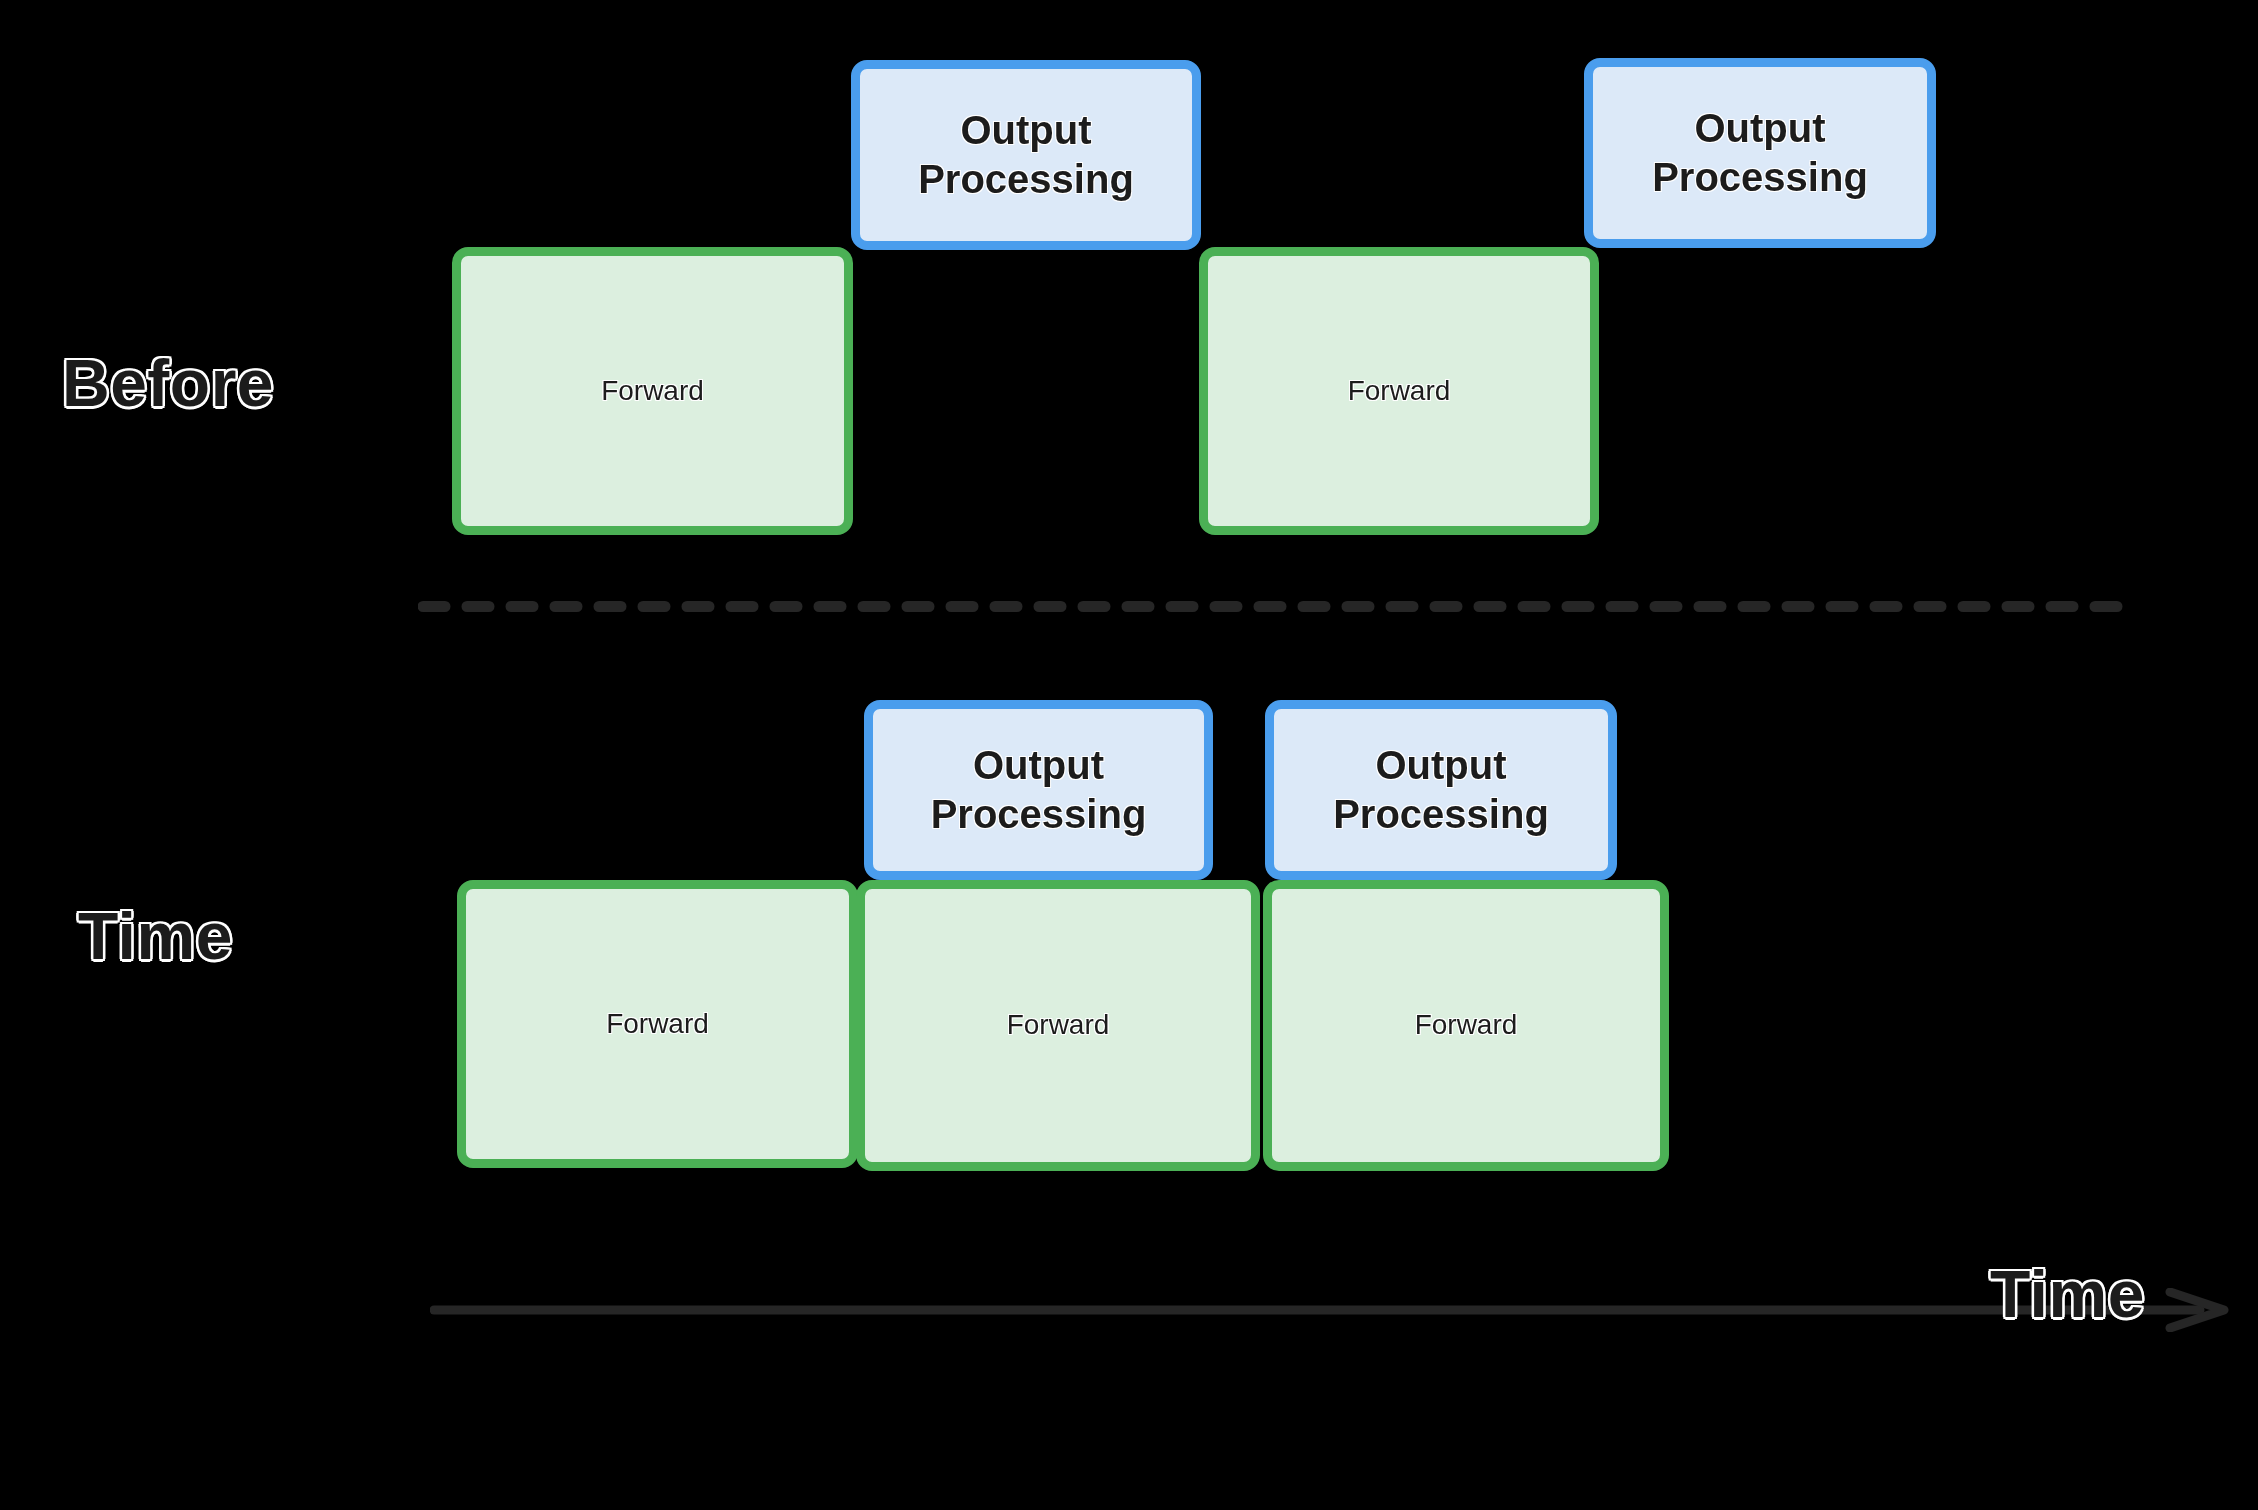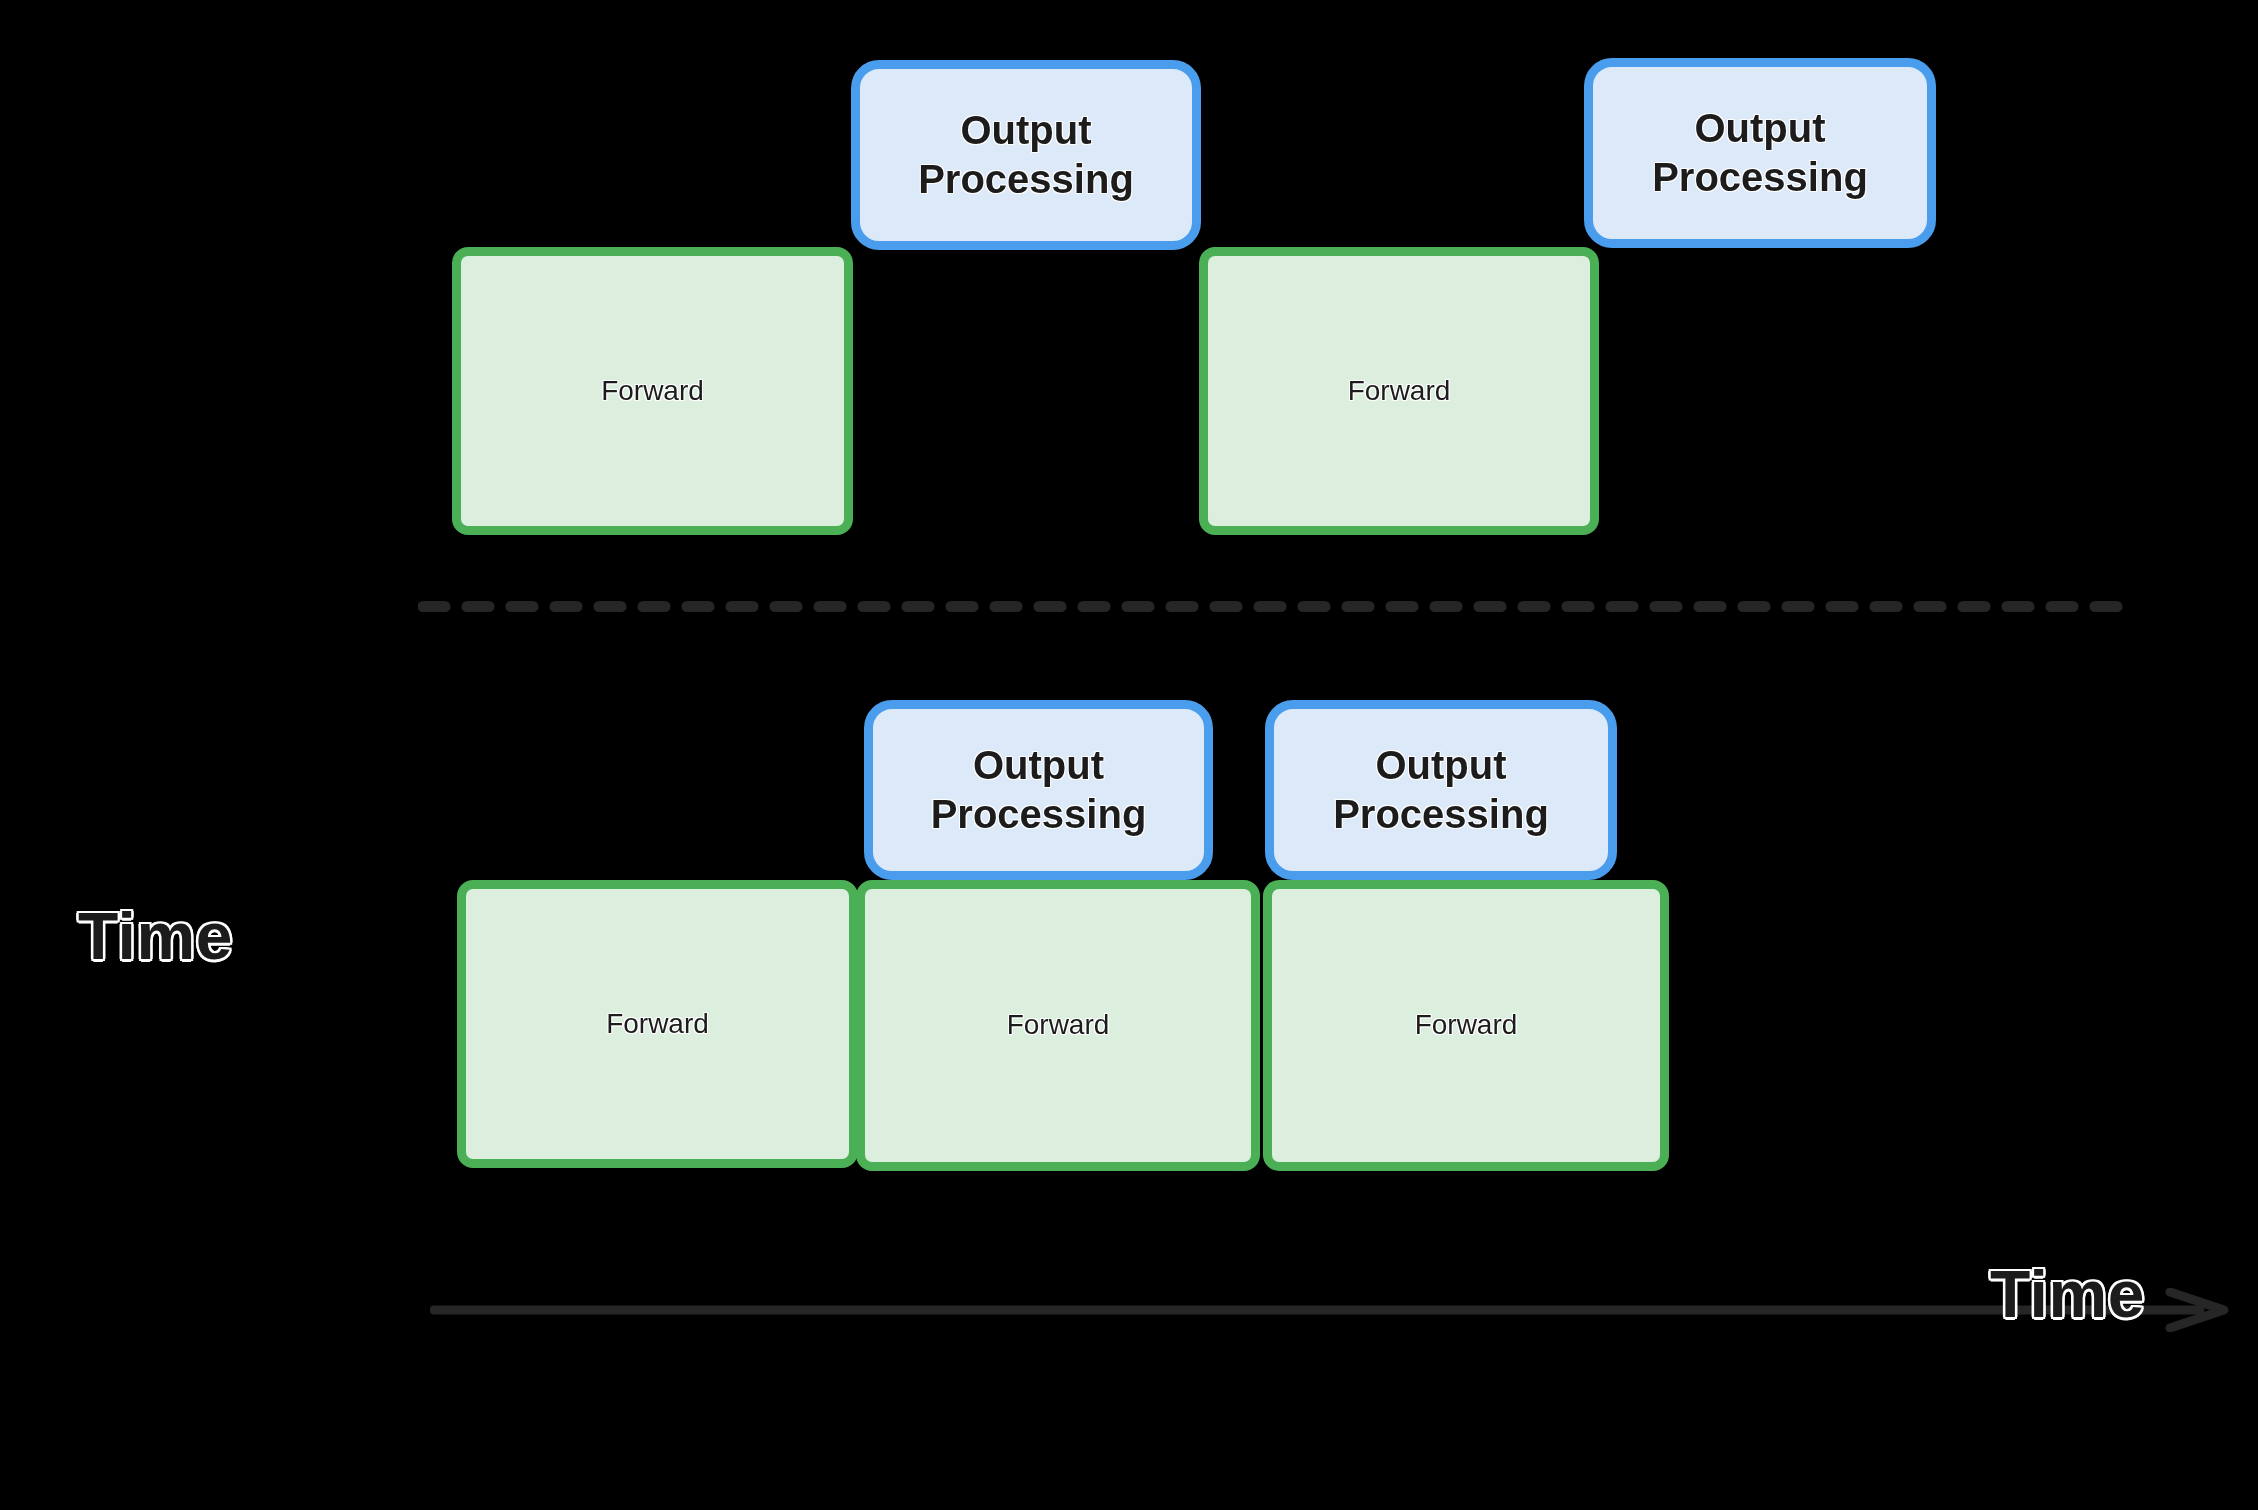--- a/index.html
+++ b/index.html
@@ -70,21 +70,21 @@
   }
   .block.forward .block-text {
     font-size: 28px;
     font-weight: normal;
   }
 
   .block.output {
     background: #dce9f8;
     border: 9px solid #4a9ded;
     z-index: 1;
-    border-radius: 28px;
+    border-radius: 16px;
   }
   .block.output .block-text {
     font-size: 40px;
     font-weight: bold;
   }
 
   
   #before-forward-1 { left: 452px;  top: 247px; width: 401px; height: 288px; }
   #before-output-1  { left: 851px;  top: 60px;  width: 350px; height: 190px; }
   #before-forward-2 { left: 1199px; top: 247px; width: 400px; height: 288px; }
@@ -113,20 +113,21 @@
     top: 1288px;
     width: 1800px;
     height: 44px;
   }
 </style>
 </head>
 <body>
 
 <div id="canvas">
 
+  <div class="section-label" id="label-before">Before</div>
 
   <div class="block output" id="before-output-1">
     <span class="block-text"><span>Output</span><br><span>Processing</span></span>
   </div>
 
   <div class="block output" id="before-output-2">
     <span class="block-text"><span>Output</span><br><span>Processing</span></span>
   </div>
 
   <div class="block forward" id="before-forward-1">

